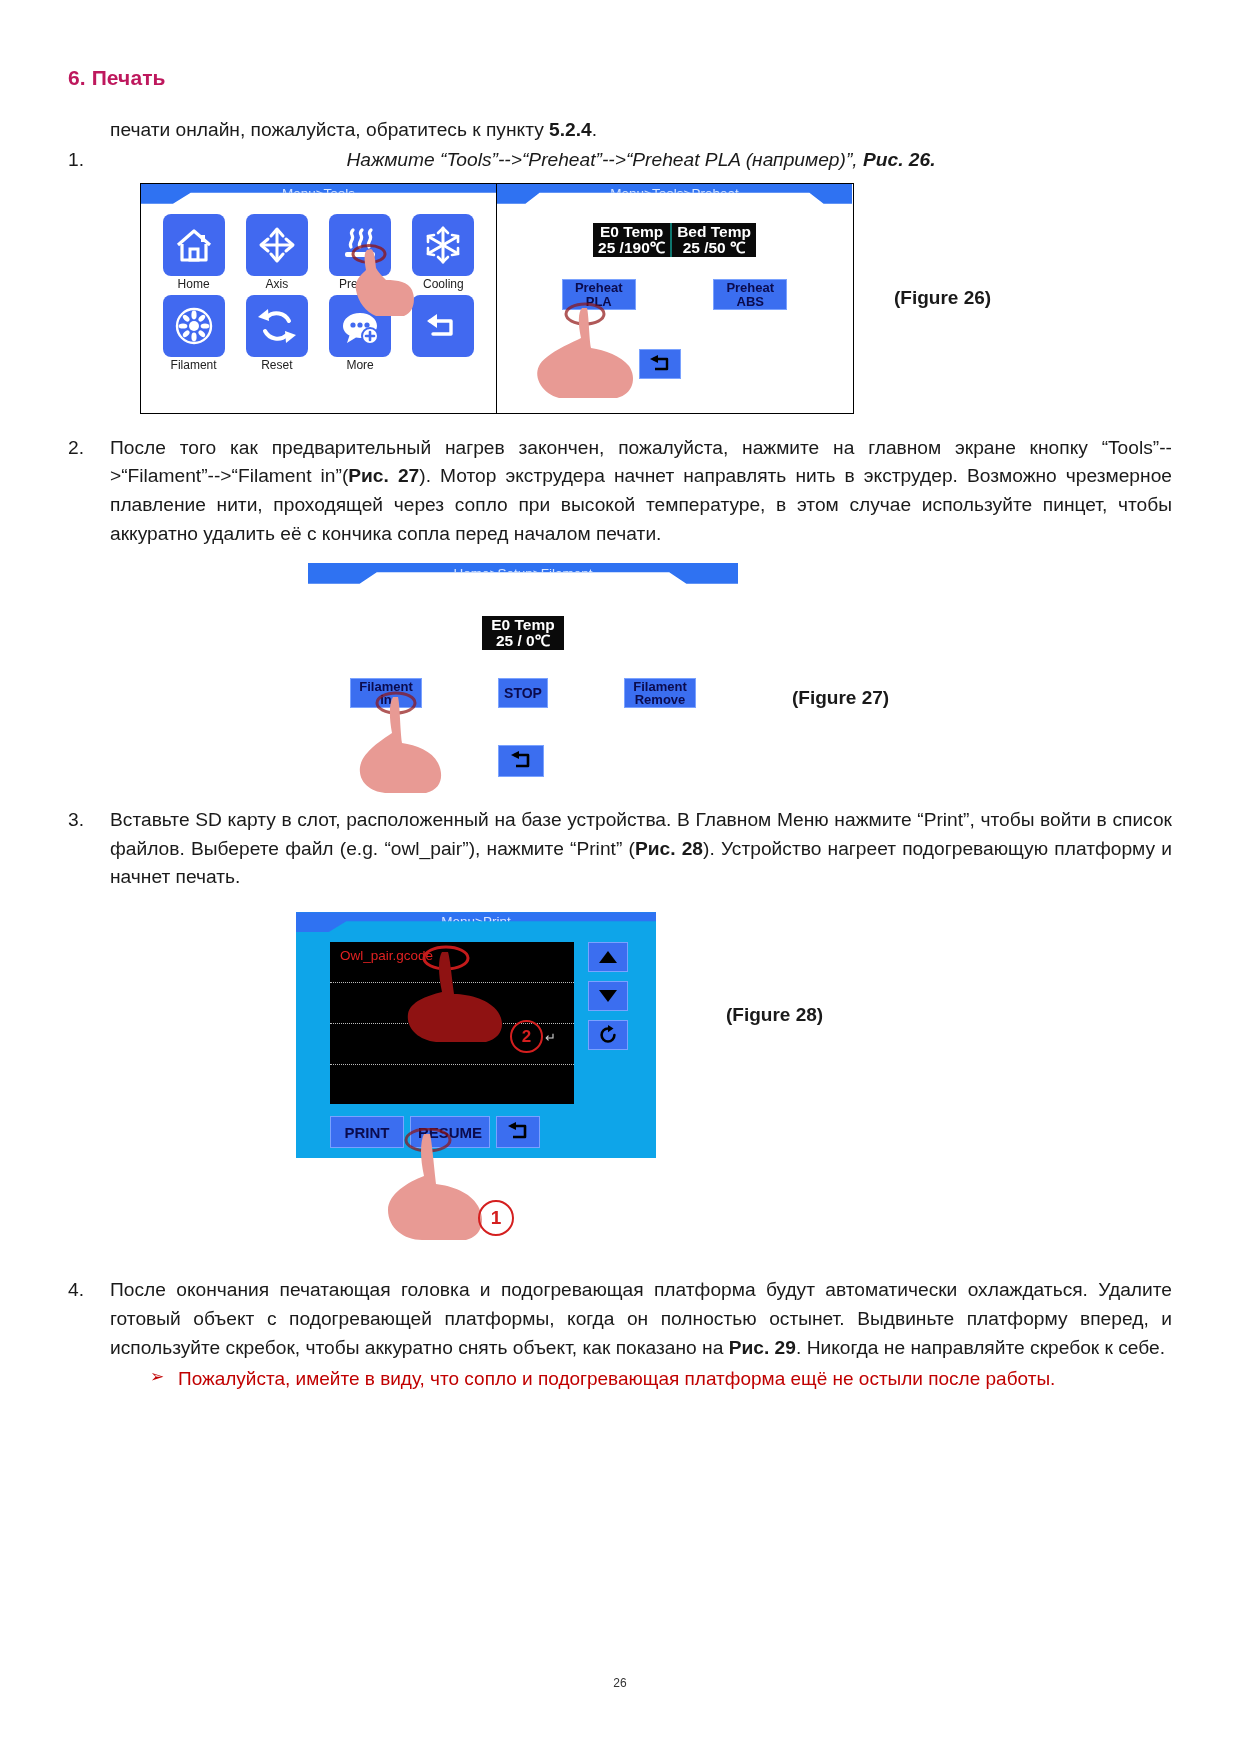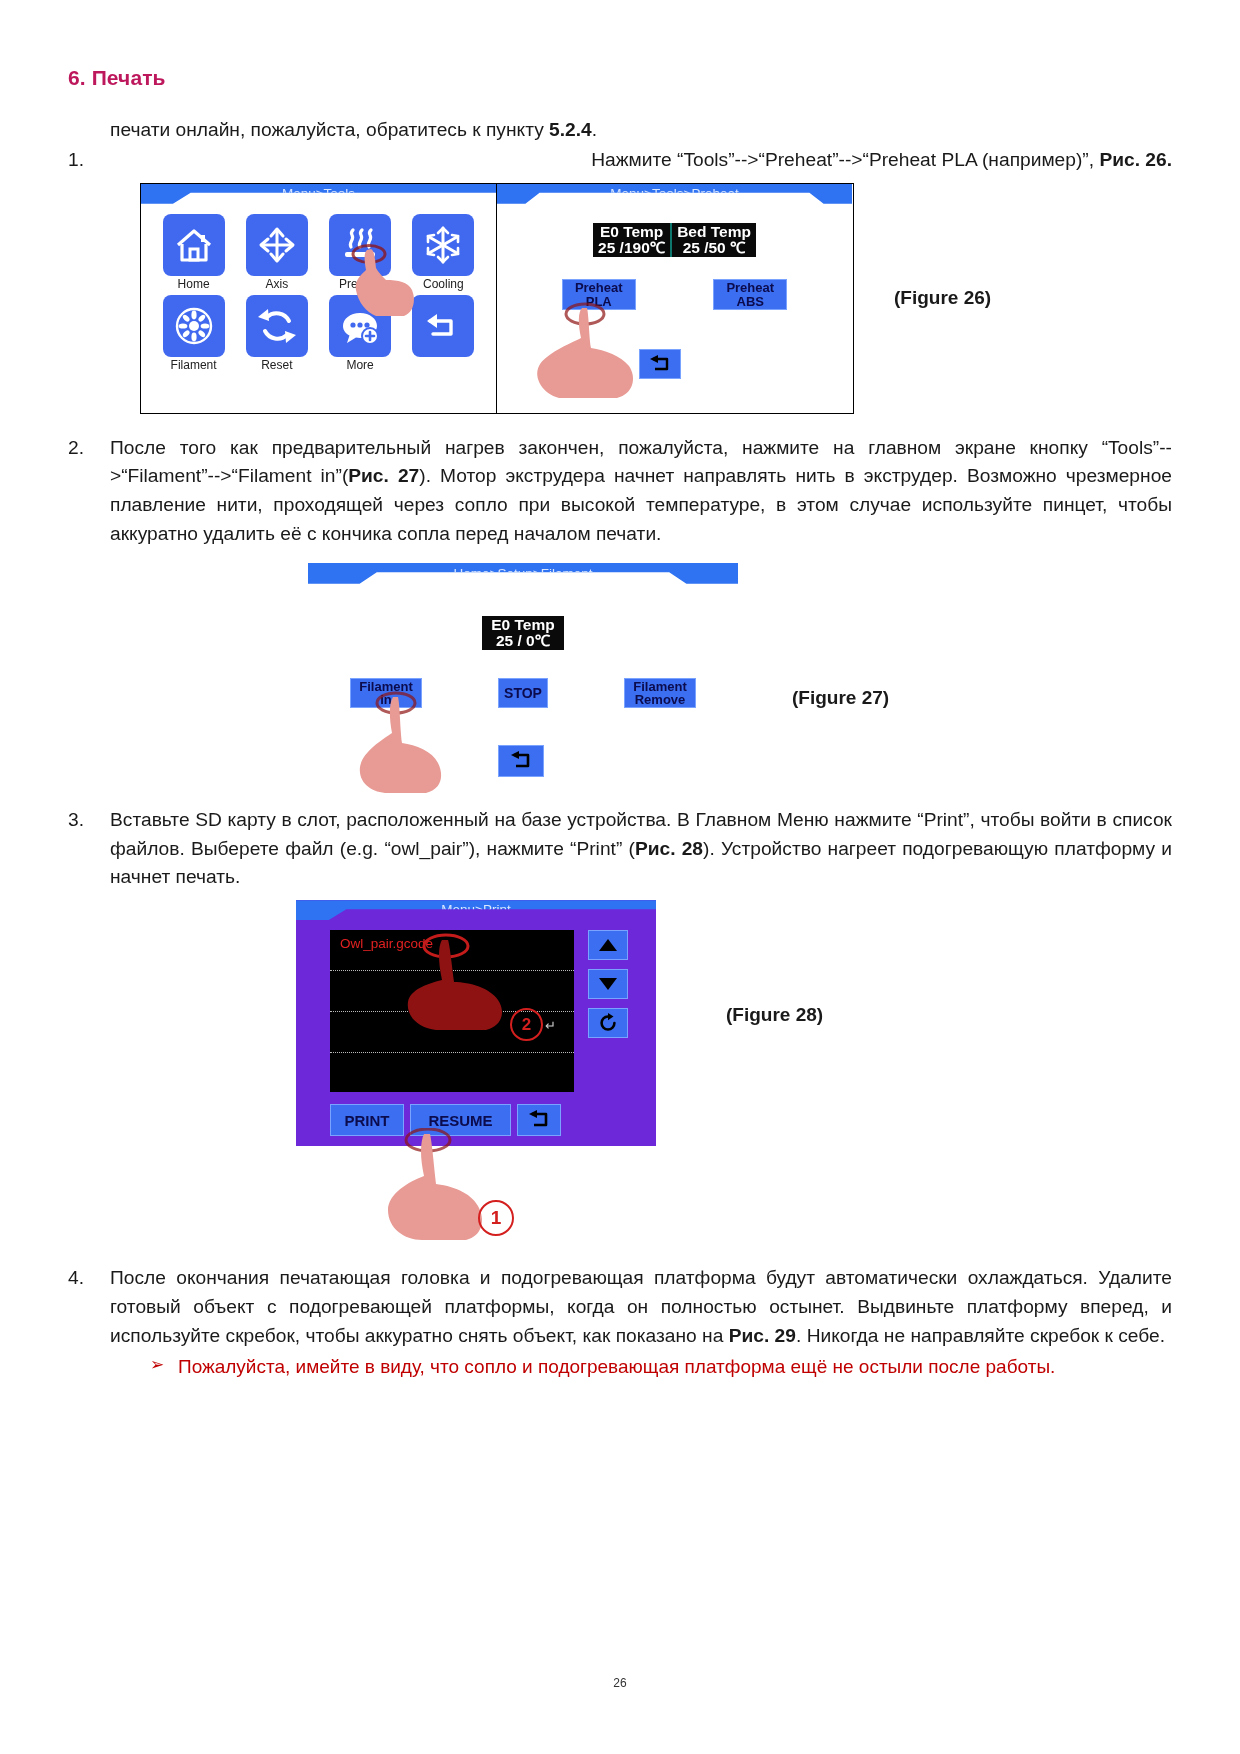--- a/index.html
+++ b/index.html
@@ -50,21 +50,21 @@
   }
   .list-num {
     width: 42px;
     flex: 0 0 42px;
     font-size: 19.2px;
   }
   .list-body {
     flex: 1 1 auto;
     text-align: justify;
   }
-  .list-body.nojust { text-align: right; }
+  .list-body.nojust { text-align: center; font-style: italic; }
   b { font-weight: bold; }
 
   
   .figure-row {
     display: flex;
     align-items: center;
     margin: 8px 0 0 0;
   }
   .figure-caption {
     font-size: 19px;
@@ -174,23 +174,24 @@
   
   .fig27 {
     width: 430px;
     background: #fff;
     position: relative;
   }
 
   
   .fig28 {
     width: 360px;
-    background: #6d28d9;
+    background: #0ea5e9;
     position: relative;
     padding-bottom: 10px;
+    margin-top: 12px;
   }
   .filelist {
     background: #000;
     position: relative;
   }
   .filelist .fname {
     color: #e12121;
     font-size: 13.5px;
     position: absolute;
     left: 10px; top: 6px;
@@ -522,21 +523,21 @@
                   <polygon points="12,1 12,9 18,5" fill="#000"></polygon>
                 </svg>
               </div>
             </div>
           </div>
 
           <div style="display:flex; padding:12px 14px 0 34px; gap:6px; ">
             <div class="btn-blue" style="width:74px;height:32px;font-size:15px;">
               <span>PRINT</span>
             </div>
-            <div class="btn-blue" style="width:101px;height:32px;font-size:15px;">
+            <div class="btn-blue" style="width:80px;height:32px;font-size:15px;">
               <span>RESUME</span>
             </div>
             <div class="btn-ret" style="width:44px;height:32px;">
               <svg width="28" height="22" viewBox="0 0 28 22">
                 <path d="M7 5 L21 5 L21 16 L9 16" fill="none" stroke="#000" stroke-width="2.6" stroke-linejoin="round"></path>
                 <polygon points="12,1 4,5 12,9" fill="#000"></polygon>
               </svg>
             </div>
           </div>
         </div>

